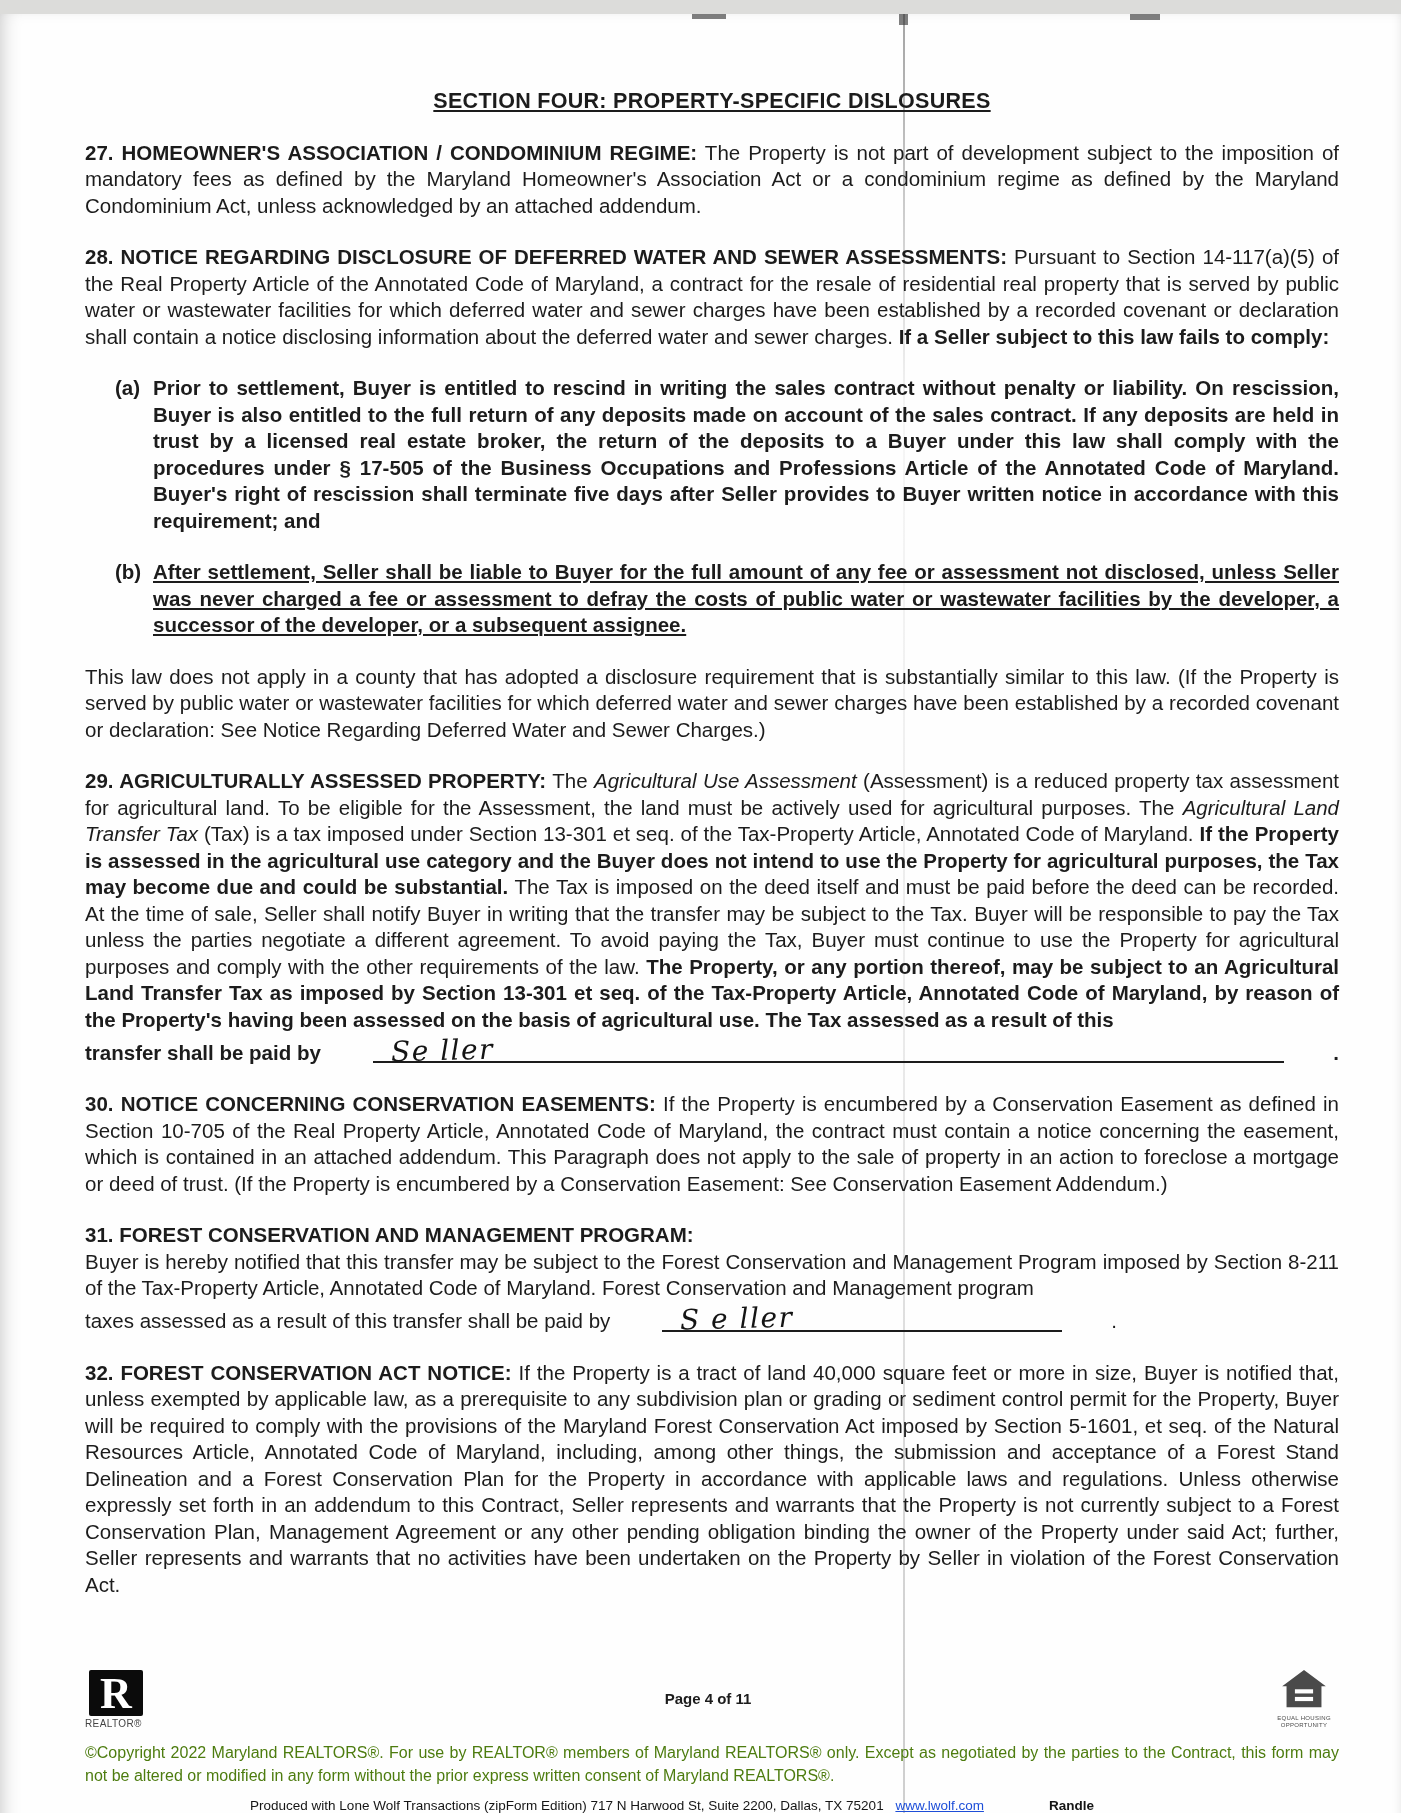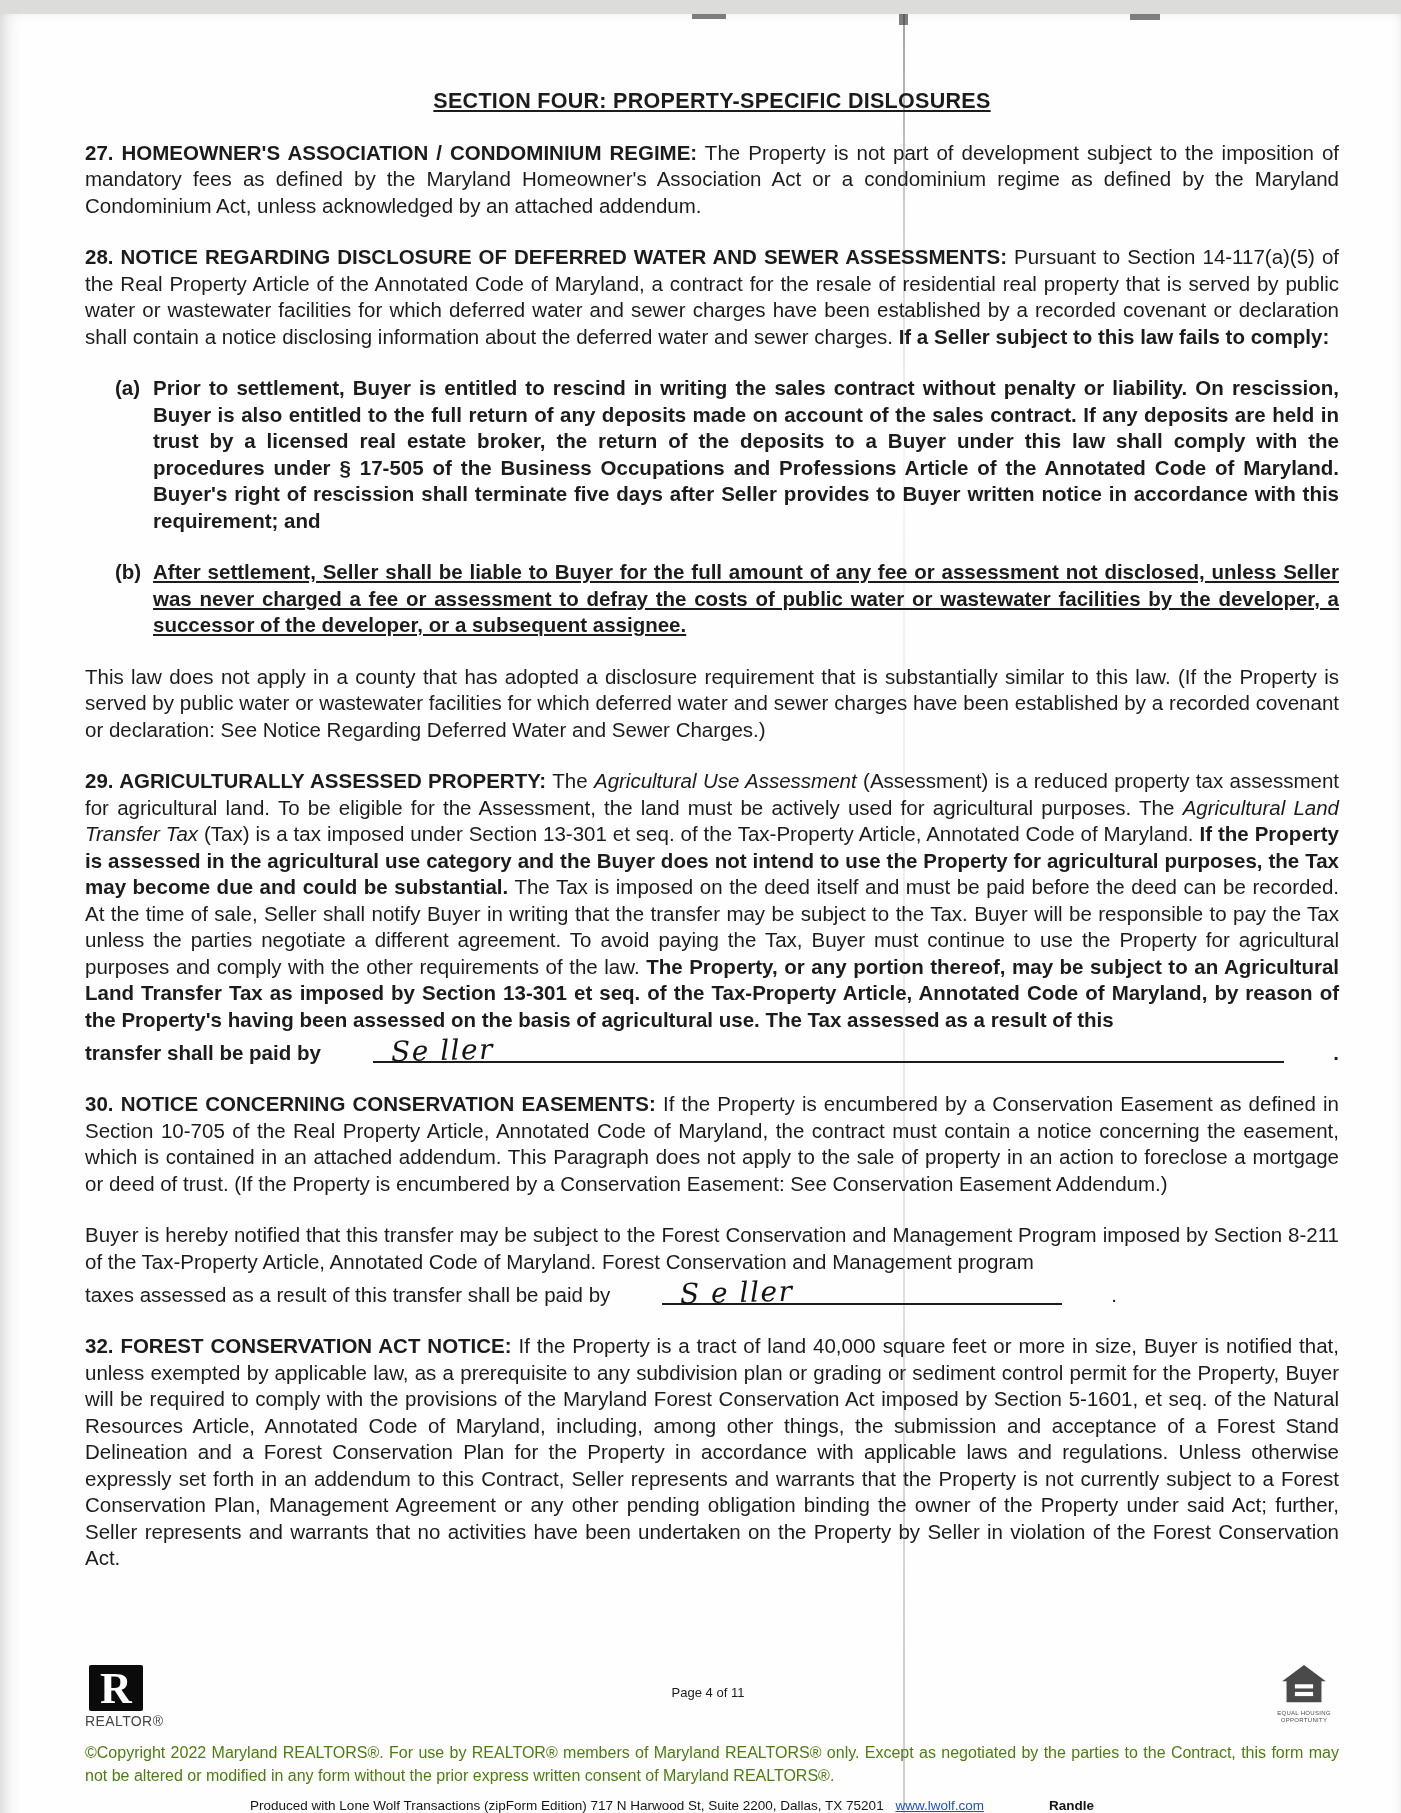--- a/index.html
+++ b/index.html
@@ -59,22 +59,22 @@
 
   .footer { position: absolute; left: 85px; right: 62px; bottom: 14px; }
   .footer-top { display: flex; align-items: flex-start; margin-bottom: 12px; }
   .realtor-logo { width: 62px; text-align: center; }
   .realtor-r {
     width: 54px; height: 46px; background: #0b0b0b; color: #fff;
     font-family: "Liberation Serif", serif; font-weight: bold; font-size: 44px;
     display: flex; align-items: center; justify-content: center; border-radius: 2px;
     margin: 0 auto;
   }
-  .realtor-text { font-size: 14px; color: #444; margin-top: 2px; letter-spacing: .4px; text-align: left; }
-  .page-num { flex: 1; text-align: center; font-weight: normal; font-size: 13px; padding-top: 20px; }
+  .realtor-text { font-size: 10px; color: #444; margin-top: 2px; letter-spacing: .4px; text-align: left; }
+  .page-num { flex: 1; text-align: center; font-weight: bold; font-size: 15px; padding-top: 20px; }
   .eho { width: 70px; text-align: center; color: #4a4a4a; }
   .eho-text { font-size: 6px; line-height: 7px; letter-spacing: .3px; margin-top: 1px; }
   .copyright { font-size: 16px; line-height: 23px; text-align: justify; margin-bottom: 11px; color: #4d7c0f; }
   .produced-row { position: relative; text-align: center; font-size: 13.5px; color: #151515; padding-right: 190px; }
   .lwolf-link { color: #1d4ed8; text-decoration: underline; cursor: pointer; margin-left: 8px; }
   .agent-name { position: absolute; right: 245px; top: 0; font-weight: bold; font-size: 13.5px; }
 </style>
 </head>
 <body>
 
@@ -131,20 +131,21 @@
         <span class="b">.</span>
       </div>
     </div>
 
     <div class="block jtext">
       <span class="b">30. NOTICE CONCERNING CONSERVATION EASEMENTS:</span>
       <span>If the Property is encumbered by a Conservation Easement as defined in Section 10-705 of the Real Property Article, Annotated Code of Maryland, the contract must contain a notice concerning the easement, which is contained in an attached addendum. This Paragraph does not apply to the sale of property in an action to foreclose a mortgage or deed of trust. (If the Property is encumbered by a Conservation Easement: See Conservation Easement Addendum.)</span>
     </div>
 
     <div class="block">
+      <div class="b">31. FOREST CONSERVATION AND MANAGEMENT PROGRAM:</div>
       <div class="jtext">Buyer is hereby notified that this transfer may be subject to the Forest Conservation and Management Program imposed by Section 8-211 of the Tax-Property Article, Annotated Code of Maryland. Forest Conservation and Management program</div>
       <div class="fill-row">
         <span>taxes assessed as a result of this transfer shall be paid by</span>
         <span class="fill-line fill-fixed">
           <span class="handwriting">S e ller</span>
         </span>
         <span>.</span>
       </div>
     </div>
 

